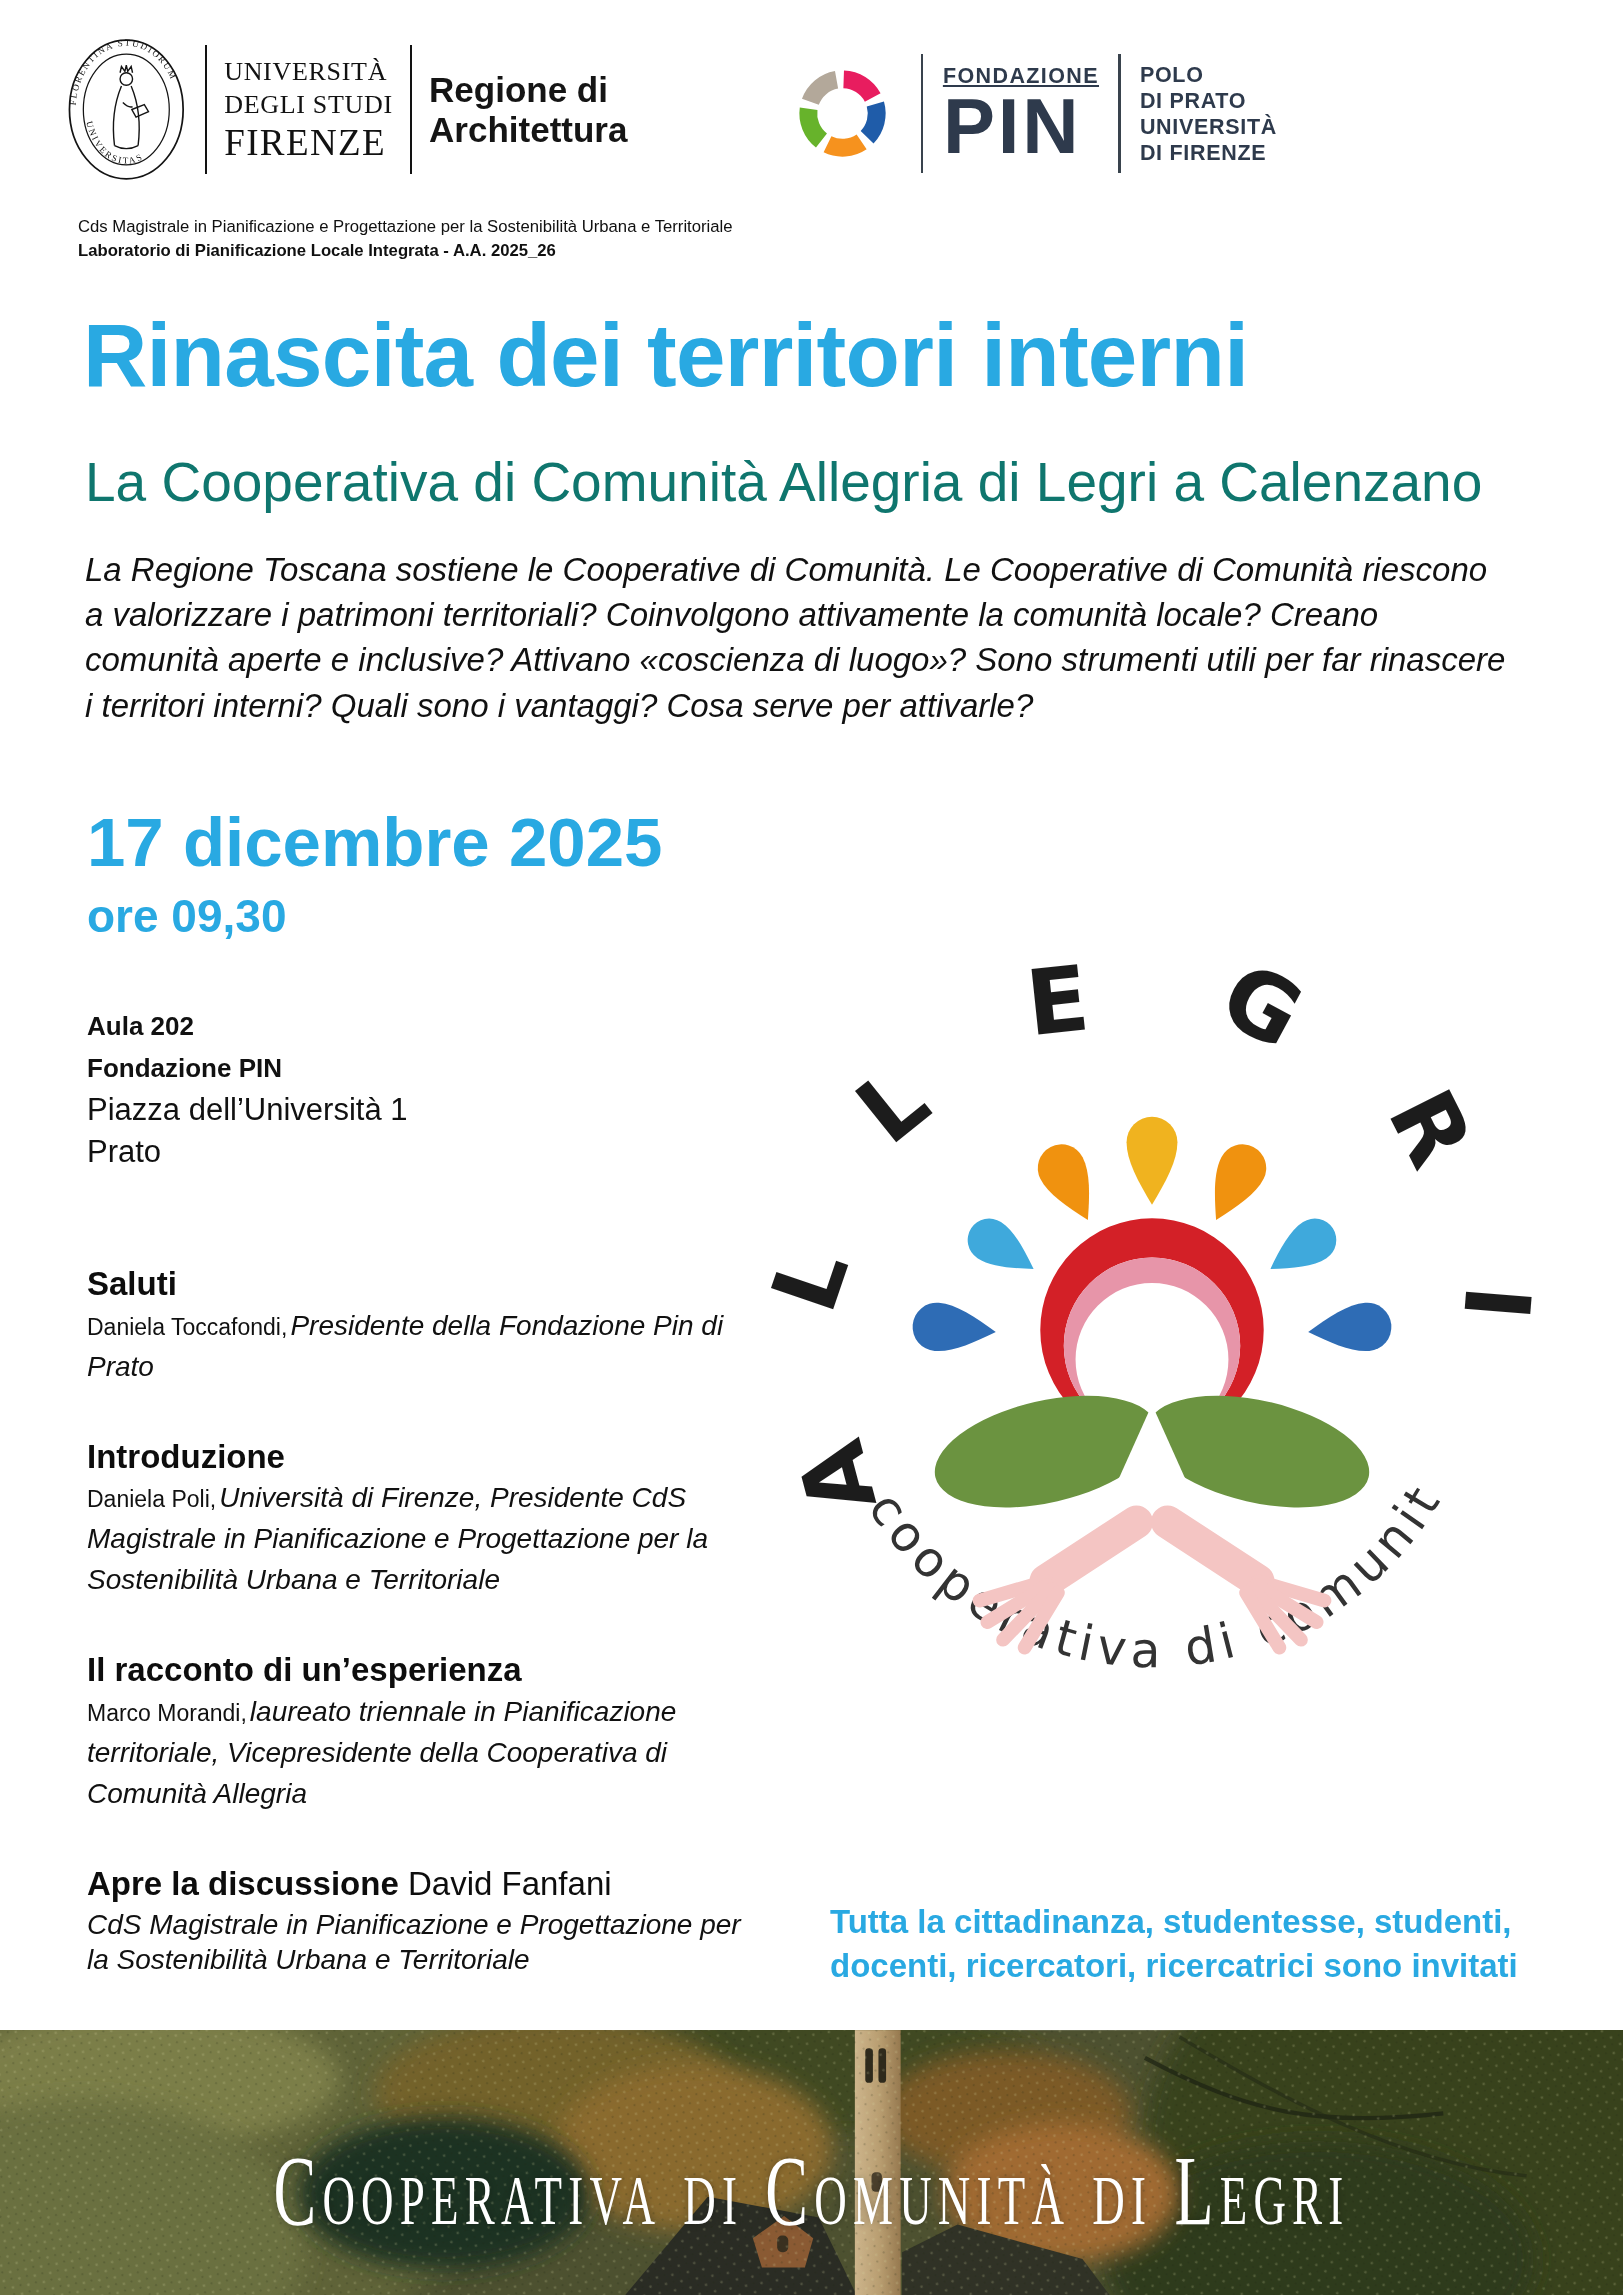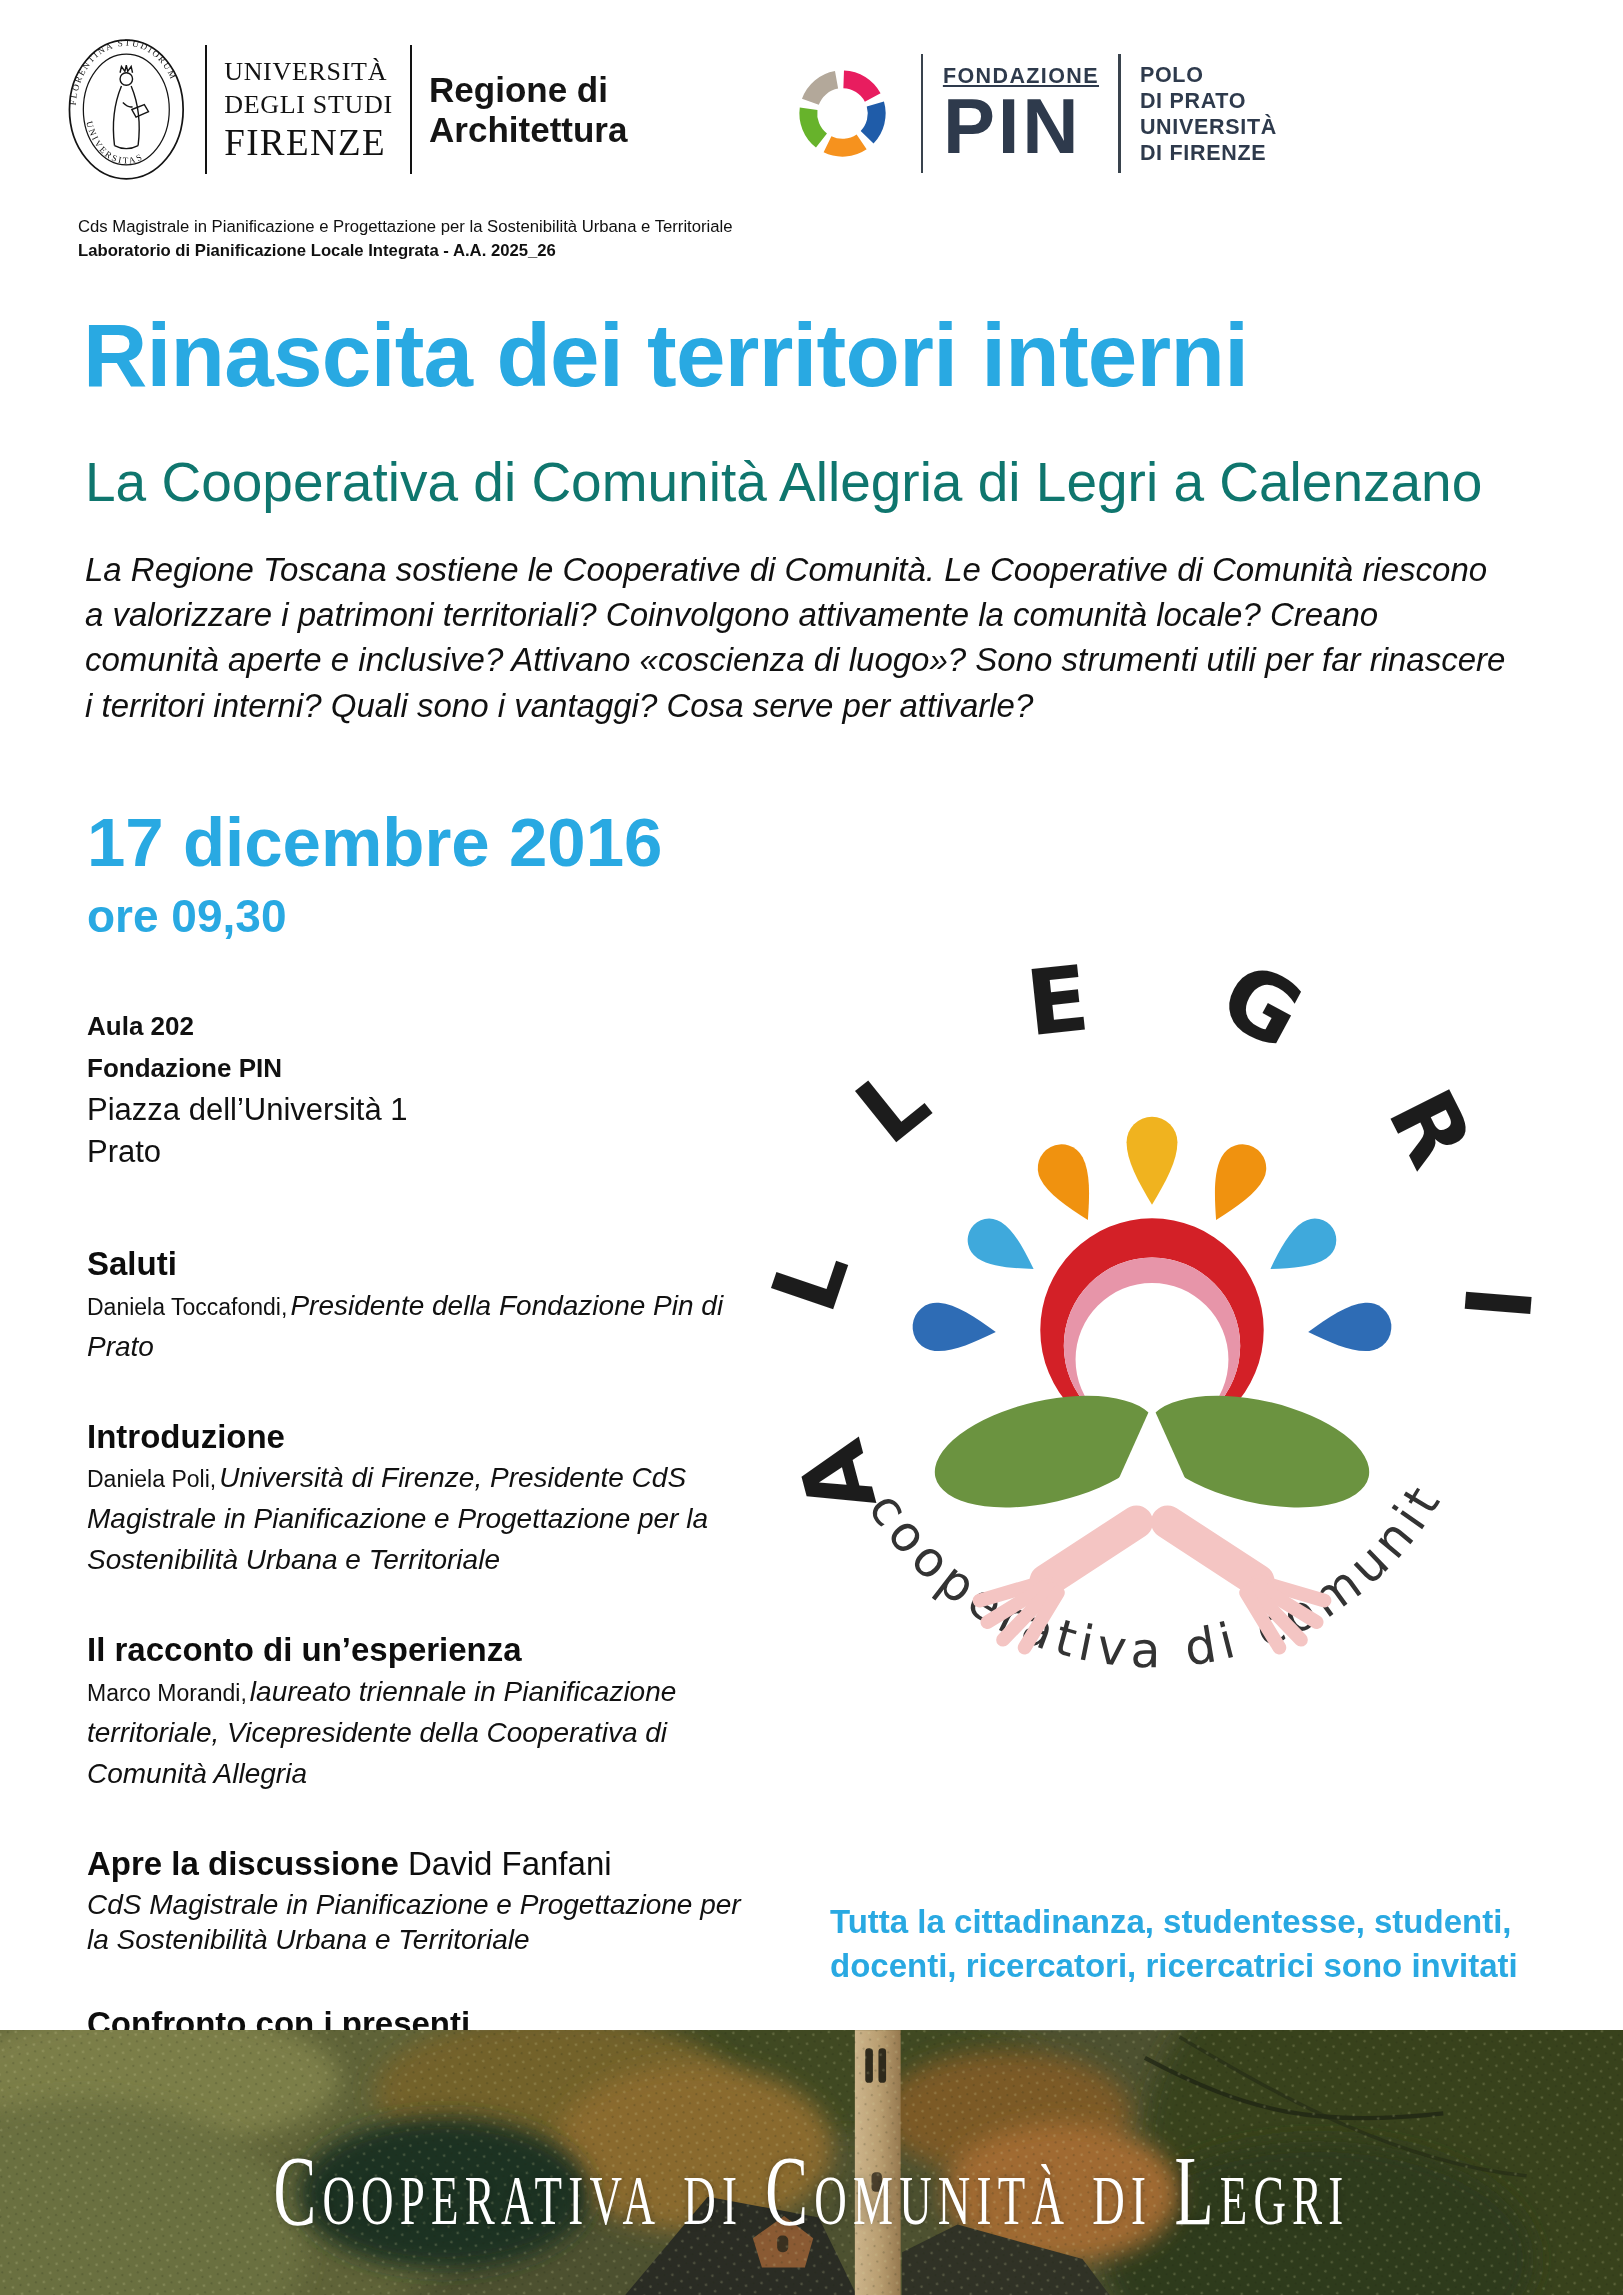--- a/index.html
+++ b/index.html
@@ -33,21 +33,21 @@
 
   
   #date-block{left:87px;top:805px;color:#29A9E2;font-weight:bold;}
   .date-line{font-size:69px;line-height:75px;}
   .time-line{font-size:46px;line-height:53px;margin-top:9.7px;}
   #venue{left:87px;top:1005px;font-size:31px;line-height:42px;}
   #venue .b{font-weight:bold;font-size:26px;}
 
   
   #program{left:87px;top:1246px;width:666px;}
-  .item{margin-bottom:49px;}
+  .item{margin-bottom:49px;margin-top:20px;}
   .item h3{margin:0 0 5.6px 0;font-size:33px;line-height:36px;font-weight:bold;color:#0d0d0d;}
   .item h3 .speaker-inline{font-weight:normal;}
   .item p{margin:0;line-height:35px;}
   .speaker{font-size:23px;font-weight:normal;}
   .role{font-size:28px;font-style:italic;}
 
   
   #legri{left:760px;top:942px;width:784px;height:784px;}
   .arc-letters{font-family:"DejaVu Sans",sans-serif;font-weight:bold;font-size:46px;
                letter-spacing:60px;fill:#1c1c1c;}
@@ -132,21 +132,21 @@
   <div id="course" class="abs">
     <div class="c1">Cds Magistrale in Pianificazione e Progettazione per la Sostenibilità Urbana e Territoriale</div>
     <div class="c2">Laboratorio di Pianificazione Locale Integrata - A.A. 2025_26</div>
   </div>
 
   <h1 id="title" class="abs" style="margin:0">Rinascita dei territori interni</h1>
   <h2 id="subtitle" class="abs" style="margin:0">La Cooperativa di Comunità Allegria di Legri a Calenzano</h2>
   <p id="intro" class="abs" style="margin:0">La Regione Toscana sostiene le Cooperative di Comunità. Le Cooperative di Comunità riescono a valorizzare i patrimoni territoriali? Coinvolgono attivamente la comunità locale? Creano comunità aperte e inclusive? Attivano «coscienza di luogo»? Sono strumenti utili per far rinascere i territori interni? Quali sono i vantaggi? Cosa serve per attivarle?</p>
 
   <div id="date-block" class="abs">
-    <div class="date-line">17 dicembre 2016</div>
+    <div class="date-line">17 dicembre 2025</div>
     <div class="time-line">ore 09,30</div>
   </div>
 
   <div id="venue" class="abs">
     <div class="b">Aula 202</div>
     <div class="b">Fondazione PIN</div>
     <div>Piazza dell’Università 1</div>
     <div>Prato</div>
   </div>
 

